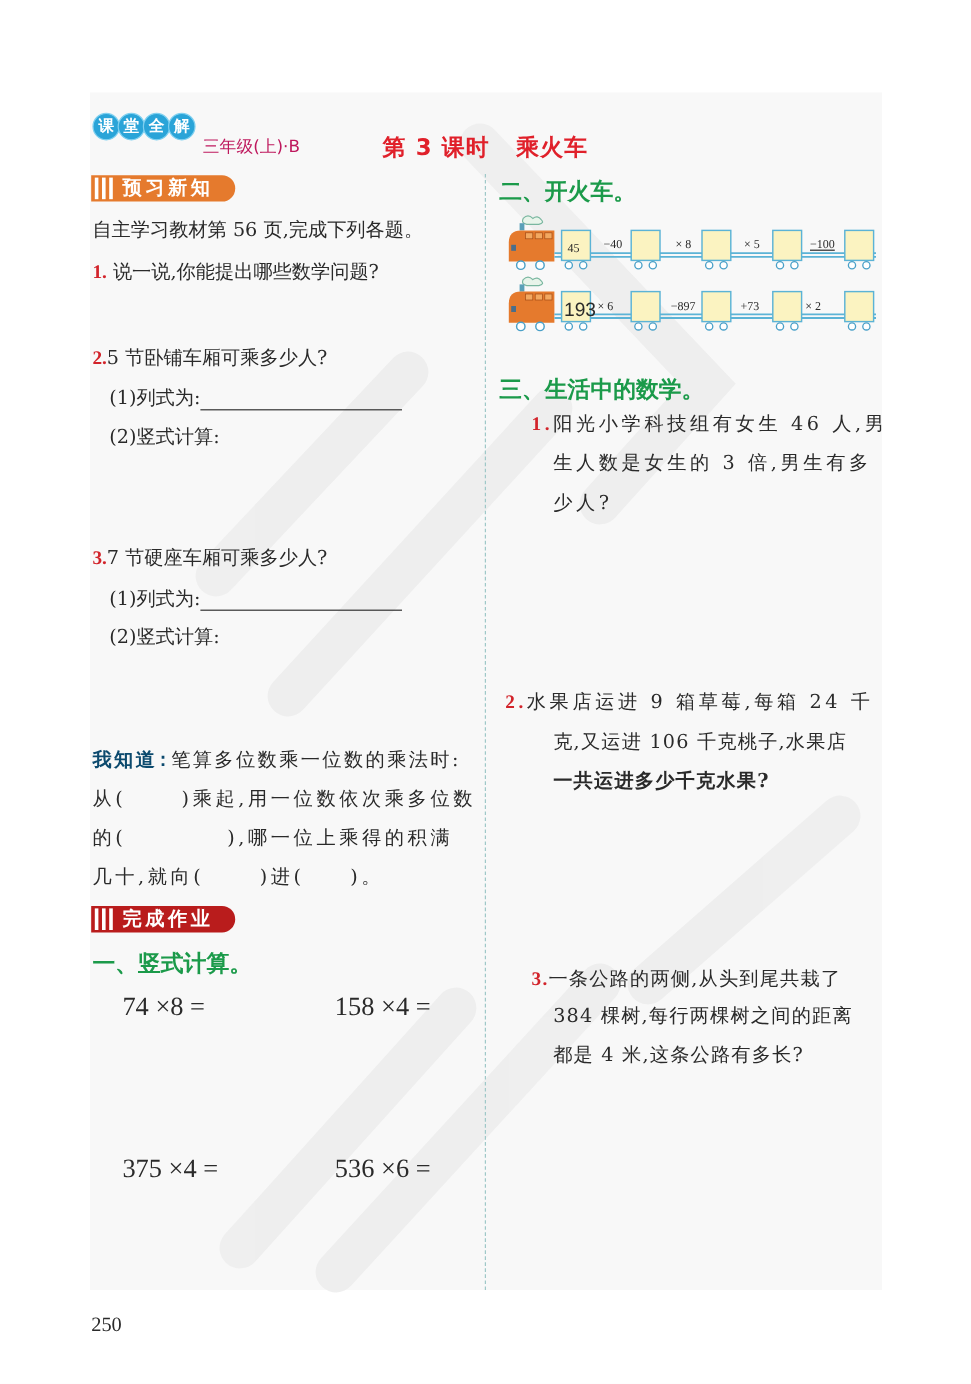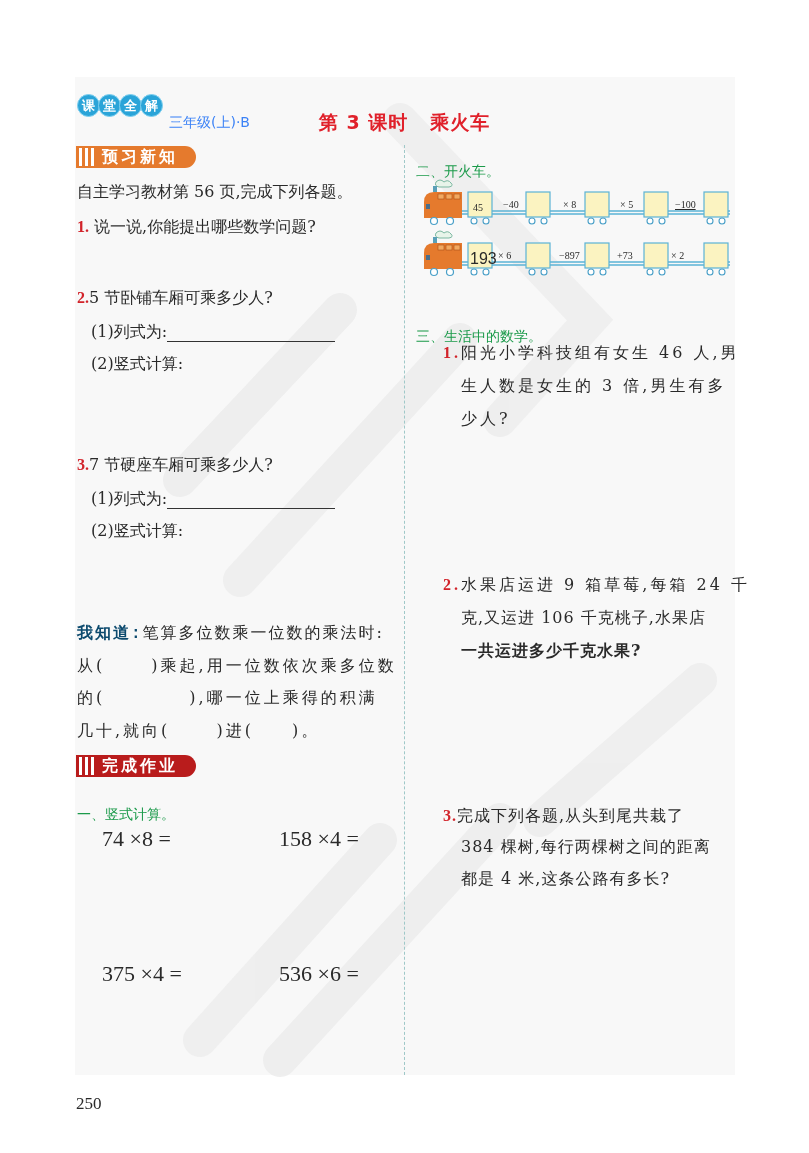--- a/index.html
+++ b/index.html
@@ -4,33 +4,33 @@
 <style>
   html, body { margin:0; padding:0; background:#ffffff; }
   body { width:809px; height:1153px; position:relative; overflow:hidden;
          font-family:"DejaVu Serif","Liberation Serif",serif; color:#2a2a2a; }
   .panel { position:absolute; left:75px; top:77px; width:660px; height:998px; background:#f8f8f8; }
   .watermark { position:absolute; left:120px; top:60px; width:640px; height:1040px; pointer-events:none; }
   .header-logo { position:absolute; left:77px; top:79px; display:flex; align-items:center; }
   .logo-circle { width:21px; height:21px; border-radius:50%; background:#2aa4d8; color:#fff;
                  font-family:"DejaVu Sans",sans-serif; font-size:13px; line-height:21px; text-align:center;
                  margin-right:-2px; border:1px solid #7fd0f0; font-weight:bold; }
-  .grade { font-family:"DejaVu Sans",sans-serif; font-size:14px; margin-left:8px; color:#3b82f6;margin-top:35px; }
+  .grade { font-family:"DejaVu Sans",sans-serif; font-size:14px; margin-left:8px; color:#be185d;margin-top:35px; }
   .lesson-title { position:absolute; left:0; width:809px; top:110px; text-align:center;
                   font-family:"DejaVu Sans",sans-serif; font-weight:bold; font-size:19px; color:#e0202a; letter-spacing:1px; }
   .lesson-title .gap { display:inline-block; width:22px; }
   .section-tag { position:absolute; height:22px; border-radius:0 12px 12px 0; display:flex; align-items:center; }
   .section-tag .bars { display:flex; gap:3px; margin:0 8px 0 3px; }
   .section-tag .bars span { width:3px; height:18px; background:#fff; display:block; }
   .section-tag .label { color:#fff; font-weight:bold; font-size:16px; letter-spacing:3px; }
   .tag-orange { background:#e57a2d; }
   .tag-yellow { background:#b91c1c; }
   .text { position:absolute; font-size:16px; line-height:20px; white-space:nowrap; color:#2a2a2a; }
   .num { color:#d2232a; font-weight:bold; font-family:"Liberation Serif",serif; }
-  .green-head { position:absolute; font-family:"DejaVu Sans",sans-serif; font-weight:normal; font-size:14px; color:#1b9a4a;margin-top:16px; }
+  .green-head { position:absolute; font-family:"DejaVu Sans",sans-serif; font-weight:bold; font-size:19px; color:#1b9a4a; }
   .underline { display:inline-block; width:168px; border-bottom:1px solid #333; height:16px; vertical-align:bottom; }
   .knowhead { color:#0c4a6e; font-weight:bold; font-family:Liberation Mono, monospace; }
   .spaced { letter-spacing:3px; }
   .divider { position:absolute; left:404px; top:145px; height:930px; border-left:1px dashed #9fc8c8; }
   .page-num { position:absolute; left:76px; top:1094px; font-size:17px; font-family:"Liberation Serif",serif; }
   .train { position:absolute; left:420px; height:48px; width:310px; }
   .calc { position:absolute; font-family:"Liberation Serif",serif; font-size:22px; }
 </style>
 </head>
 <body>
@@ -203,25 +203,25 @@
 <div class="text" style="left:671px; top:246px; font-size:10px; font-family:'Liberation Serif',serif;">× 2</div>
 
 <div class="green-head" style="left:416px; top:312px;">三、生活中的数学。</div>
 
 <div class="text spaced" style="left:443px; top:343px;">
   <span class="num">1</span><span class="num">.</span><span>阳光小学科技组有女生 46 人,男</span>
 </div>
 <div class="text spaced" style="left:461px; top:376px;">生人数是女生的 3 倍,男生有多</div>
 <div class="text spaced" style="left:461px; top:409px;">少人?</div>
 
-<div class="text spaced" style="left:443px; top:575px;">
+<div class="text spaced" style="left:421px; top:575px;">
   <span class="num">2</span><span class="num">.</span><span>水果店运进 9 箱草莓,每箱 24 千</span>
 </div>
 <div class="text" style="left:461px; top:608px; letter-spacing:1px;">克,又运进 106 千克桃子,水果店</div>
 <div class="text" style="left:461px; top:641px; letter-spacing:1px;font-weight:bold;">一共运进多少千克水果?</div>
 
 <div class="text" style="left:443px; top:806px; letter-spacing:1px;">
-  <span class="num">3</span><span class="num">.</span><span>完成下列各题,从头到尾共栽了</span>
+  <span class="num">3</span><span class="num">.</span><span>一条公路的两侧,从头到尾共栽了</span>
 </div>
 <div class="text" style="left:461px; top:837px; letter-spacing:1px;">384 棵树,每行两棵树之间的距离</div>
 <div class="text" style="left:461px; top:869px; letter-spacing:1px;">都是 4 米,这条公路有多长?</div>
 
 <div class="page-num">250</div>
 
 </body></html>

